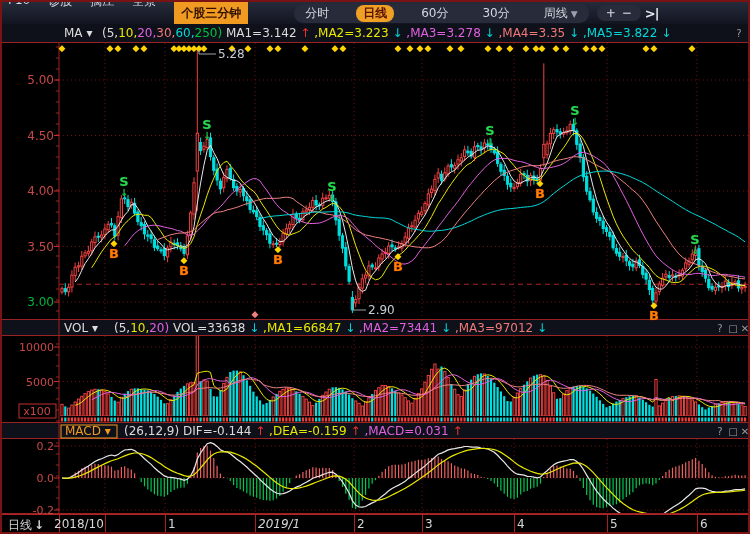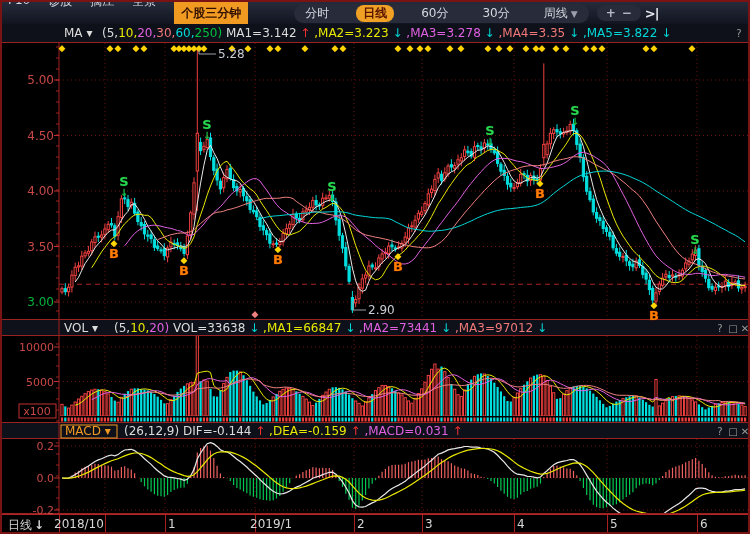--- a/index.html
+++ b/index.html
@@ -1338,20 +1338,20 @@
       <div class="vsep" style="left: 163px;"></div>
       <div class="vsep" style="left: 253px;"></div>
       <div class="vsep" style="left: 352px;"></div>
       <div class="vsep" style="left: 420px;"></div>
       <div class="vsep" style="left: 512px;"></div>
       <div class="vsep" style="left: 605px;"></div>
       <div class="vsep" style="left: 695px;"></div>
       <div class="date-label" style="left: 52px;">2018/10</div>
       <div class="date-label" style="left: 106px; margin-top: 32px;">11</div>
       <div class="date-label" style="left: 166px;">1</div>
-      <div class="date-label" style="left: 248px;">2019/1</div>
+      <div class="date-label" style="left: 256px; font-style: italic;">2019/1</div>
       <div class="date-label" style="left: 355px;">2</div>
       <div class="date-label" style="left: 423px;">3</div>
       <div class="date-label" style="left: 515px;">4</div>
       <div class="date-label" style="left: 608px;">5</div>
       <div class="date-label" style="left: 698px;">6</div>
     </div>
 </div>
 
 </body></html>

